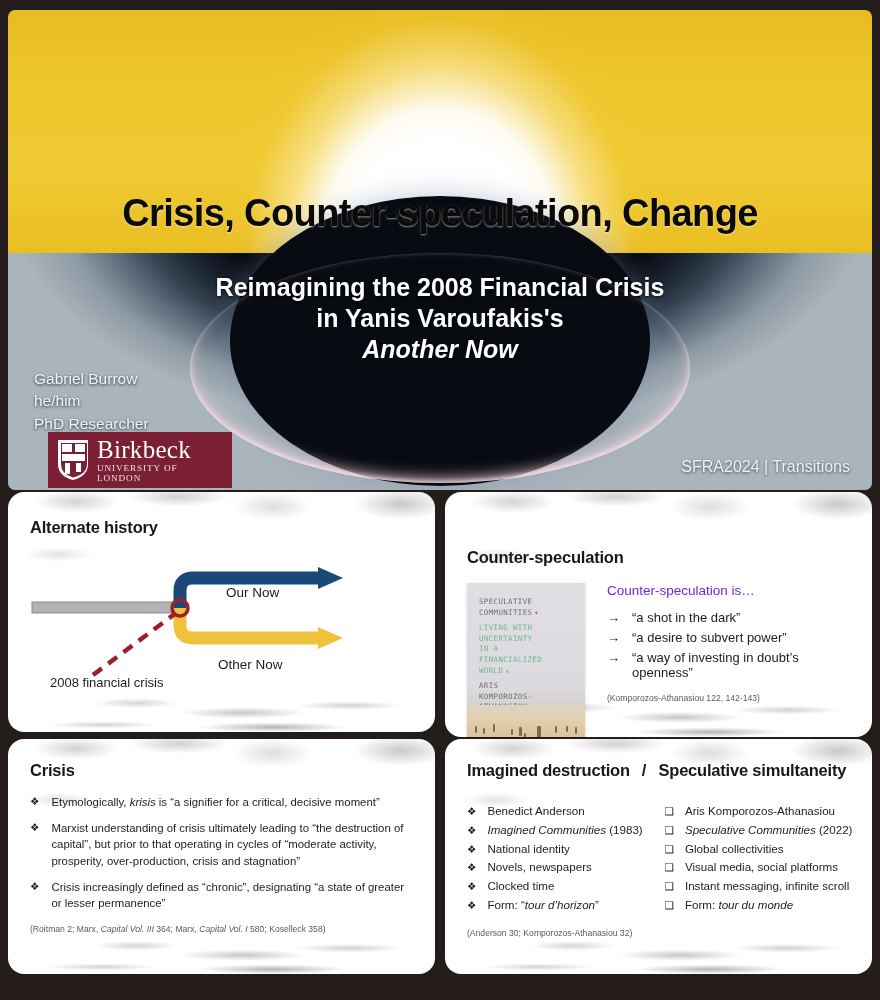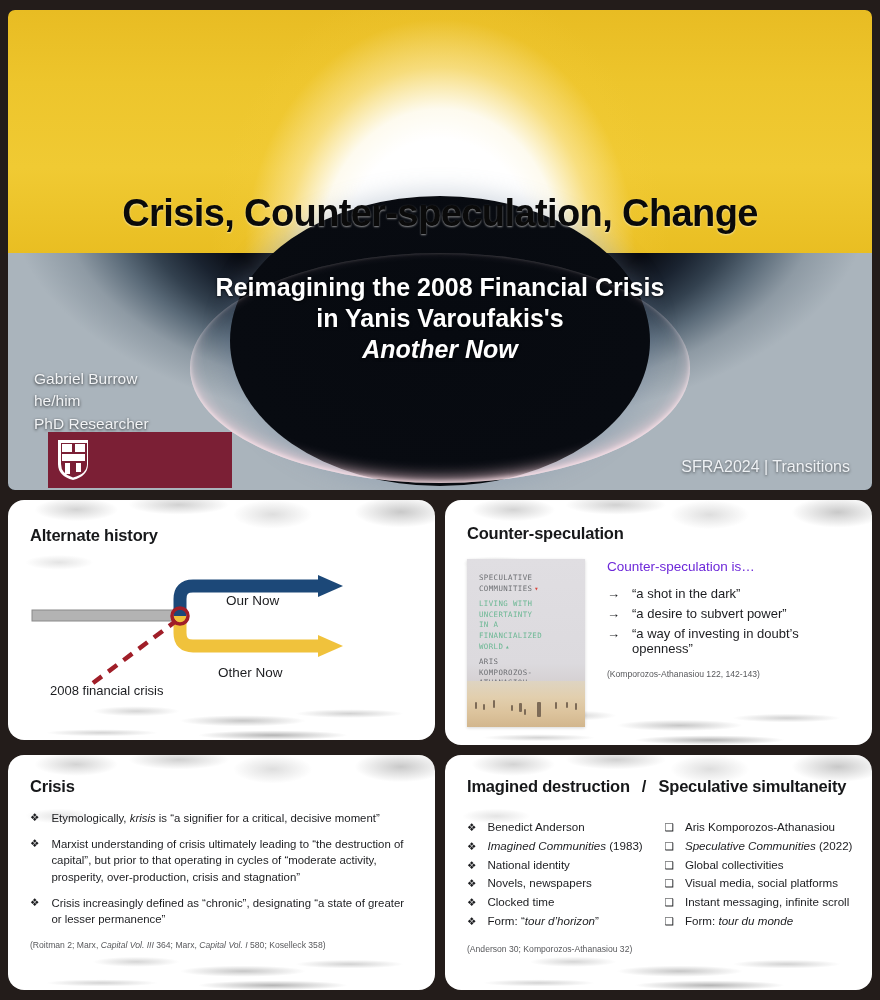--- a/index.html
+++ b/index.html
@@ -11,21 +11,21 @@
     font-family: "Liberation Sans", sans-serif;
     overflow: hidden;
   }
 
   .deck {
     width: 880px;
     height: 1000px;
     padding: 10px 8px;
     display: flex;
     flex-direction: column;
-    gap: 10px;
+    gap: 2px;
   }
 
   
   .title-slide {
     position: relative;
     width: 864px;
     height: 480px;
     border-radius: 7px;
     overflow: hidden;
     background: #0d1420;
@@ -217,21 +217,21 @@
   .lbl-other { left: 188px; top: 110px; }
   .lbl-crisis {
     position: absolute;
     left: 20px;
     top: 128px;
     font-size: 13px;
     color: #1c1d20;
   }
 
   
-  .s-cs { padding: 24px 0 0 22px; display: flex; flex-direction: column; }
+  .s-cs { padding: 24px 0 0 22px; display: flex; flex-direction: column; margin-top: 32px; }
   .cs-body { display: flex; gap: 22px; margin-top: 16px; }
 
   .book-cover {
     width: 118px;
     height: 168px;
     flex: none;
     background: linear-gradient(180deg, #e0dee2 0%, #dcdade 62%, #d6d2d4 72%, #ddc9ad 80%, #e8d4b4 100%);
     position: relative;
     overflow: hidden;
     box-shadow: 0 1px 3px rgba(0,0,0,0.16);
@@ -333,20 +333,24 @@
     <div class="logo-box">
       <svg class="crest" viewBox="0 0 34 44">
         <path d="M2 2 H32 V26 Q32 38 17 42 Q2 38 2 26 Z" fill="#ffffff"></path>
         <path d="M5 5 H31 V26 Q31 36 17 39.5 Q5 36 5 26 Z" fill="#7b1f35"></path>
         <rect x="6" y="6" width="10" height="8" fill="#ffffff"></rect>
         <rect x="19" y="6" width="10" height="8" fill="#ffffff"></rect>
         <rect x="6" y="16" width="23" height="7" fill="#ffffff"></rect>
         <rect x="9" y="25" width="5" height="11" fill="#ffffff"></rect>
         <rect x="20" y="25" width="5" height="9" fill="#ffffff"></rect>
       </svg>
+      <div class="logo-text">
+        <span class="logo-name">Birkbeck</span>
+        <span class="logo-tag">UNIVERSITY OF LONDON</span>
+      </div>
     </div>
 
     <div class="conf-tag">SFRA2024 | Transitions</div>
   </div>
 
   <div class="row">
 
     <div class="slide">
       <div class="clouds"></div>
       <div class="slide-content s-alt">

